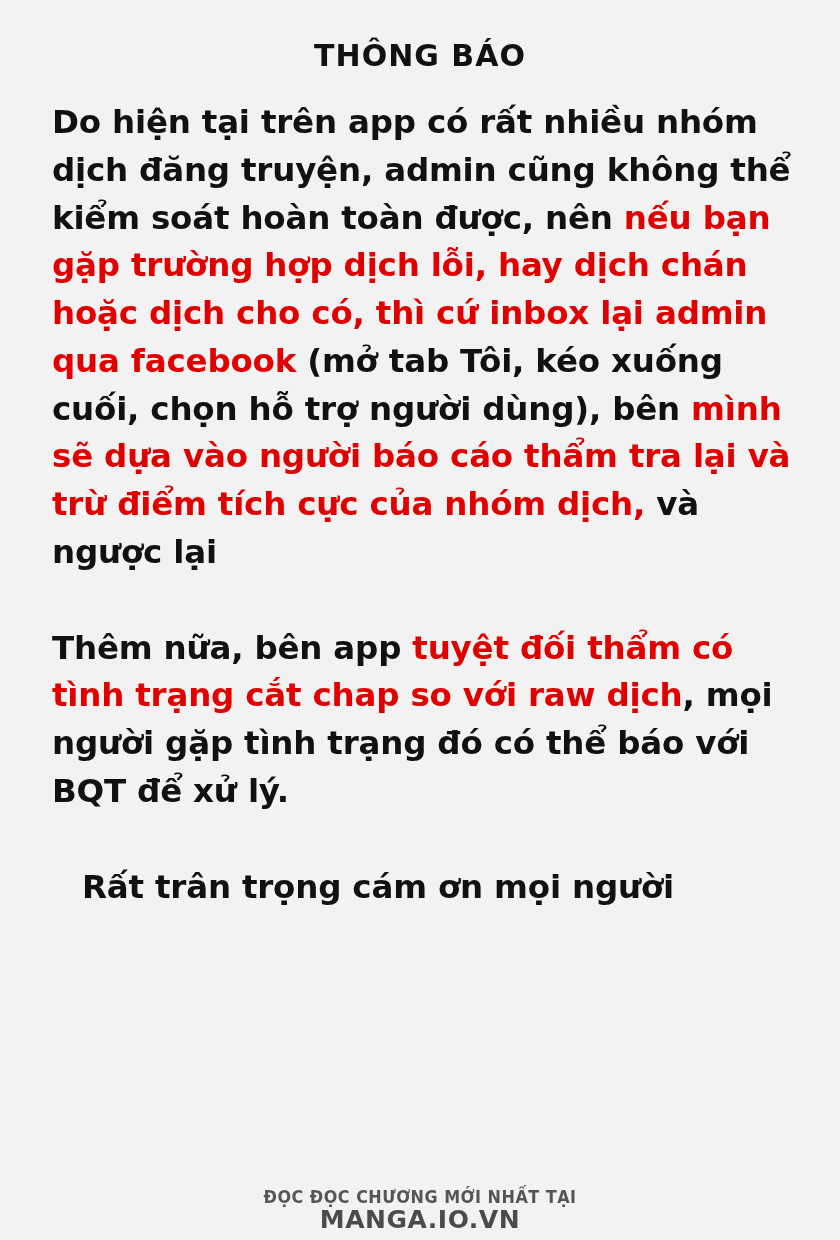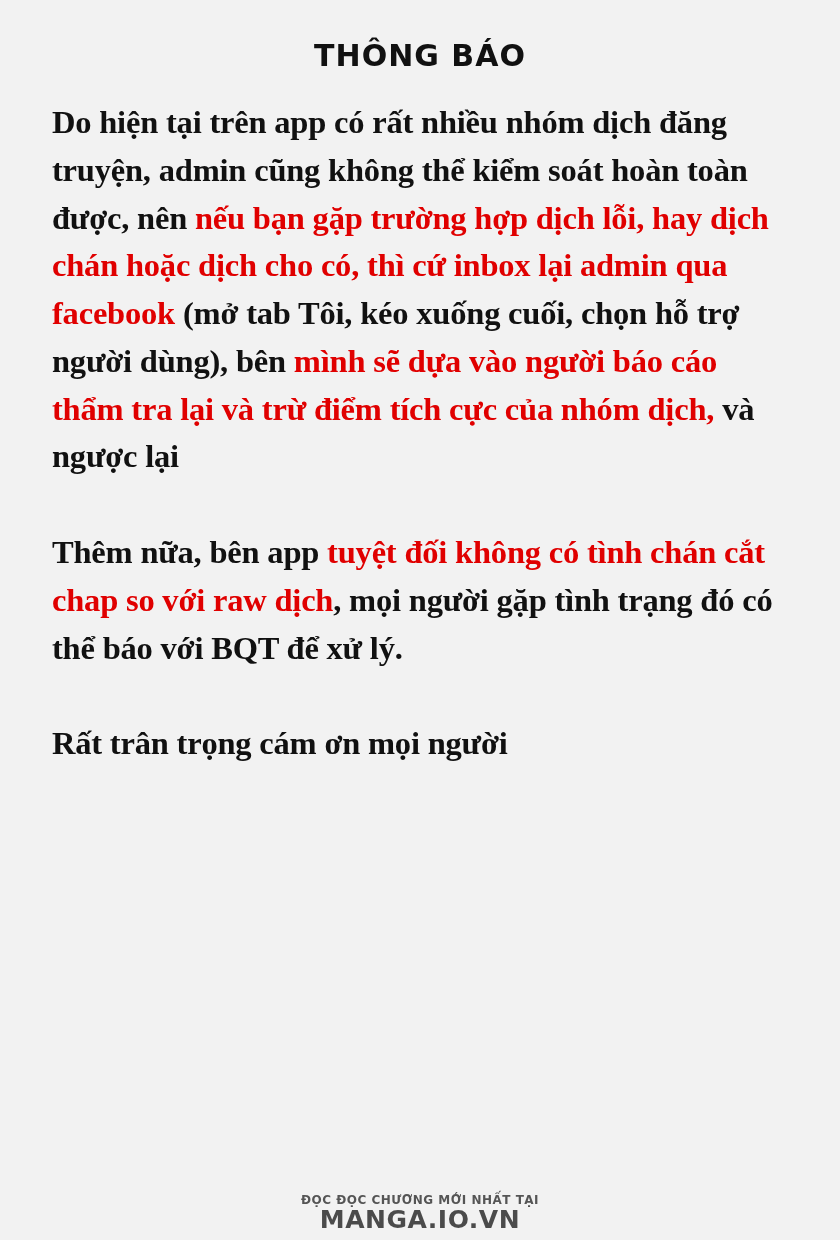--- a/index.html
+++ b/index.html
@@ -34,24 +34,24 @@
   .body-block {
     padding: 0 46px 0 52px;
     color: #111111;
     font-size: 32.5px;
     line-height: 1.47;
     font-weight: 600;
     letter-spacing: -0.2px;
   }
   .para {
     margin: 0 0 30px 0;
-    font-family: Liberation Serif, serif;
   }
   .para.last {
     margin-bottom: 0;
+    margin-left: 30px;
   }
   .red {
     color: #e00000;
   }
   .spacer-lg {
     height: 18px;
   }
   .signature {
     position: absolute;
     right: 40px;
@@ -66,21 +66,21 @@
     left: 0;
     right: 0;
     bottom: 6px;
     text-align: center;
     color: #3a3a3a;
     pointer-events: none;
   }
   .wm-line1 {
     font-family: "DejaVu Sans", sans-serif;
     font-weight: bold;
-    font-size: 12px;
+    font-size: 16px;
     letter-spacing: 0.5px;
     opacity: 0.85;
     transform: scaleY(1.05);
   }
   .wm-line2 {
     font-family: "DejaVu Sans", sans-serif;
     font-weight: bold;
     font-size: 25px;
     letter-spacing: 0.5px;
     margin-top: -2px;
@@ -93,21 +93,21 @@
 <div class="page">
 
   <div class="notice-title">THÔNG BÁO</div>
 
   <div class="body-block">
 
     <p class="para"><span>Do hiện tại trên app có rất nhiều nhóm dịch đăng truyện, admin cũng không thể kiểm soát hoàn toàn được, nên </span><span class="red">nếu bạn gặp trường hợp dịch lỗi, hay dịch chán hoặc dịch cho có, thì cứ inbox lại admin qua facebook</span><span> (mở tab Tôi, kéo xuống cuối, chọn hỗ trợ người dùng), bên </span><span class="red">mình sẽ dựa vào người báo cáo thẩm tra lại và trừ điểm tích cực của nhóm dịch,</span><span> và ngược lại</span></p>
 
     <div class="spacer-lg"></div>
 
-    <p class="para"><span>Thêm nữa, bên app </span><span class="red">tuyệt đối không có tình chán cắt chap so với raw dịch</span><span>, mọi người gặp tình trạng đó có thể báo với BQT để xử lý.</span></p>
+    <p class="para"><span>Thêm nữa, bên app </span><span class="red">tuyệt đối thẩm có tình trạng cắt chap so với raw dịch</span><span>, mọi người gặp tình trạng đó có thể báo với BQT để xử lý.</span></p>
 
     <div class="spacer-lg"></div>
 
     <p class="para last">Rất trân trọng cám ơn mọi người</p>
 
   </div>
 
 
   <div class="watermark">
     <div class="wm-line1">ĐỌC ĐỌC CHƯƠNG MỚI NHẤT TẠI</div>

